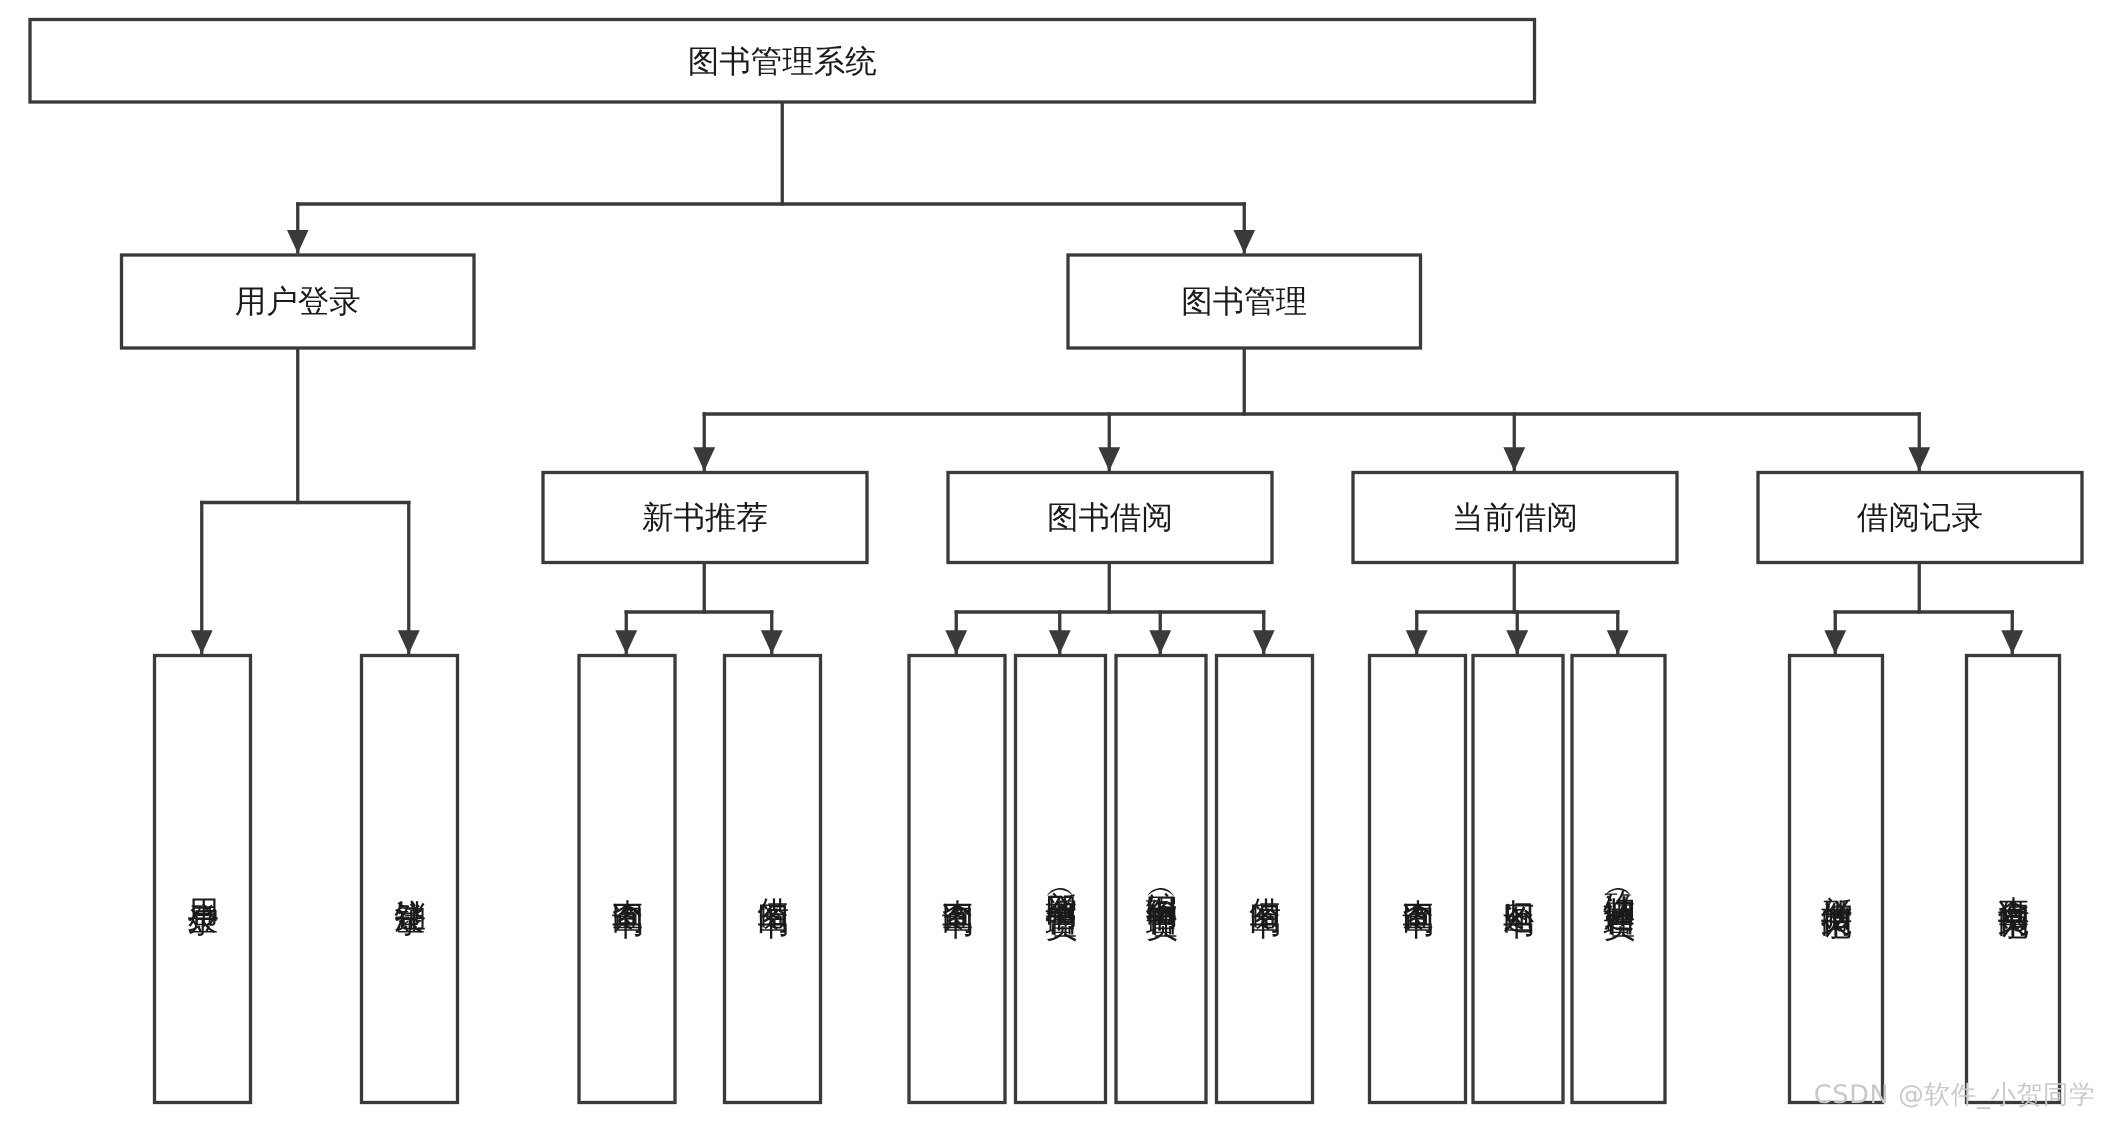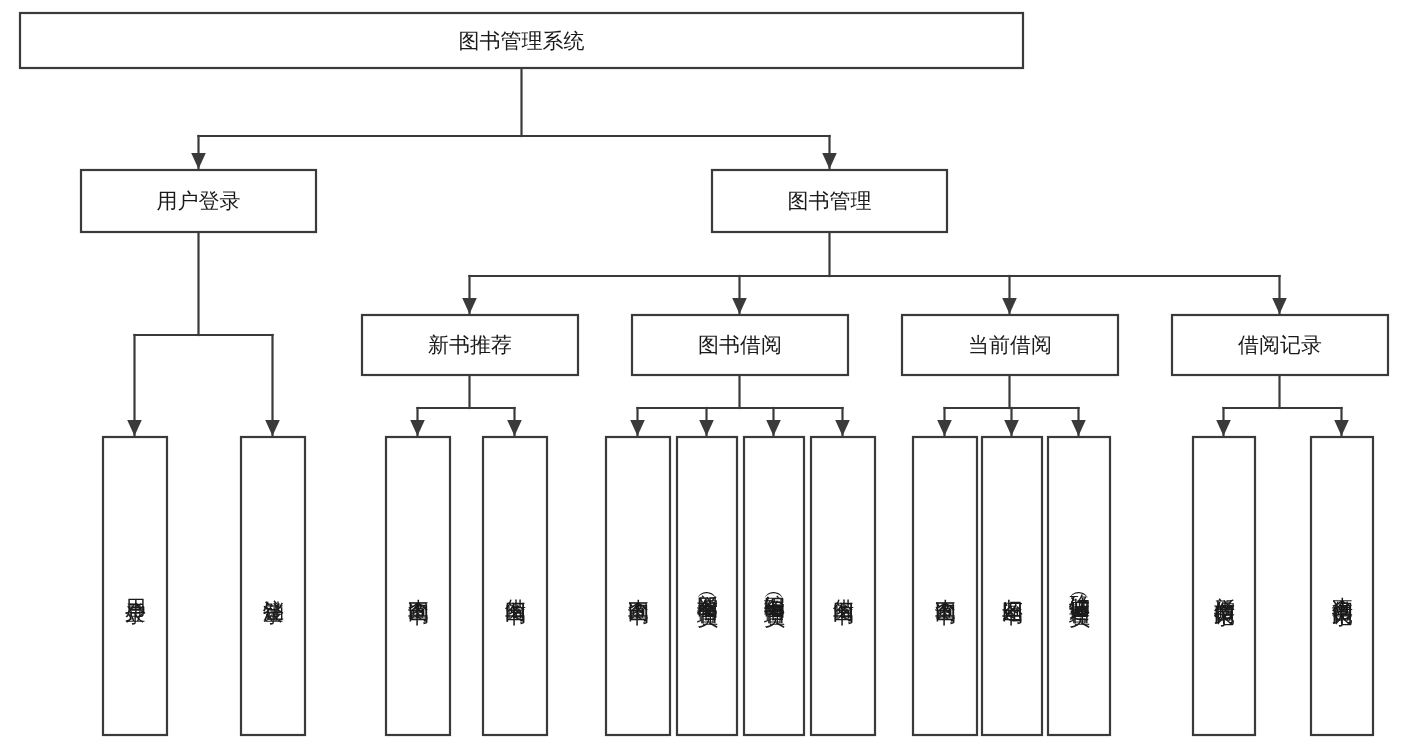--- a/index.html
+++ b/index.html
@@ -224,14 +224,15 @@
   <div class="vlabel-wrap" style="left:1048px; top:437px; width:62px; height:298px;">
     <span class="vlabel">确认归还（管理员）</span>
   </div>
   <div class="vlabel-wrap" style="left:1193px; top:437px; width:62px; height:298px;">
     <span class="vlabel">新增借阅记录</span>
   </div>
   <div class="vlabel-wrap" style="left:1311px; top:437px; width:62px; height:298px;">
     <span class="vlabel">查询借阅记录</span>
   </div>
 
+  <div class="watermark">CSDN @软件_小贺同学</div>
 
 </div>
 
 </body></html>

